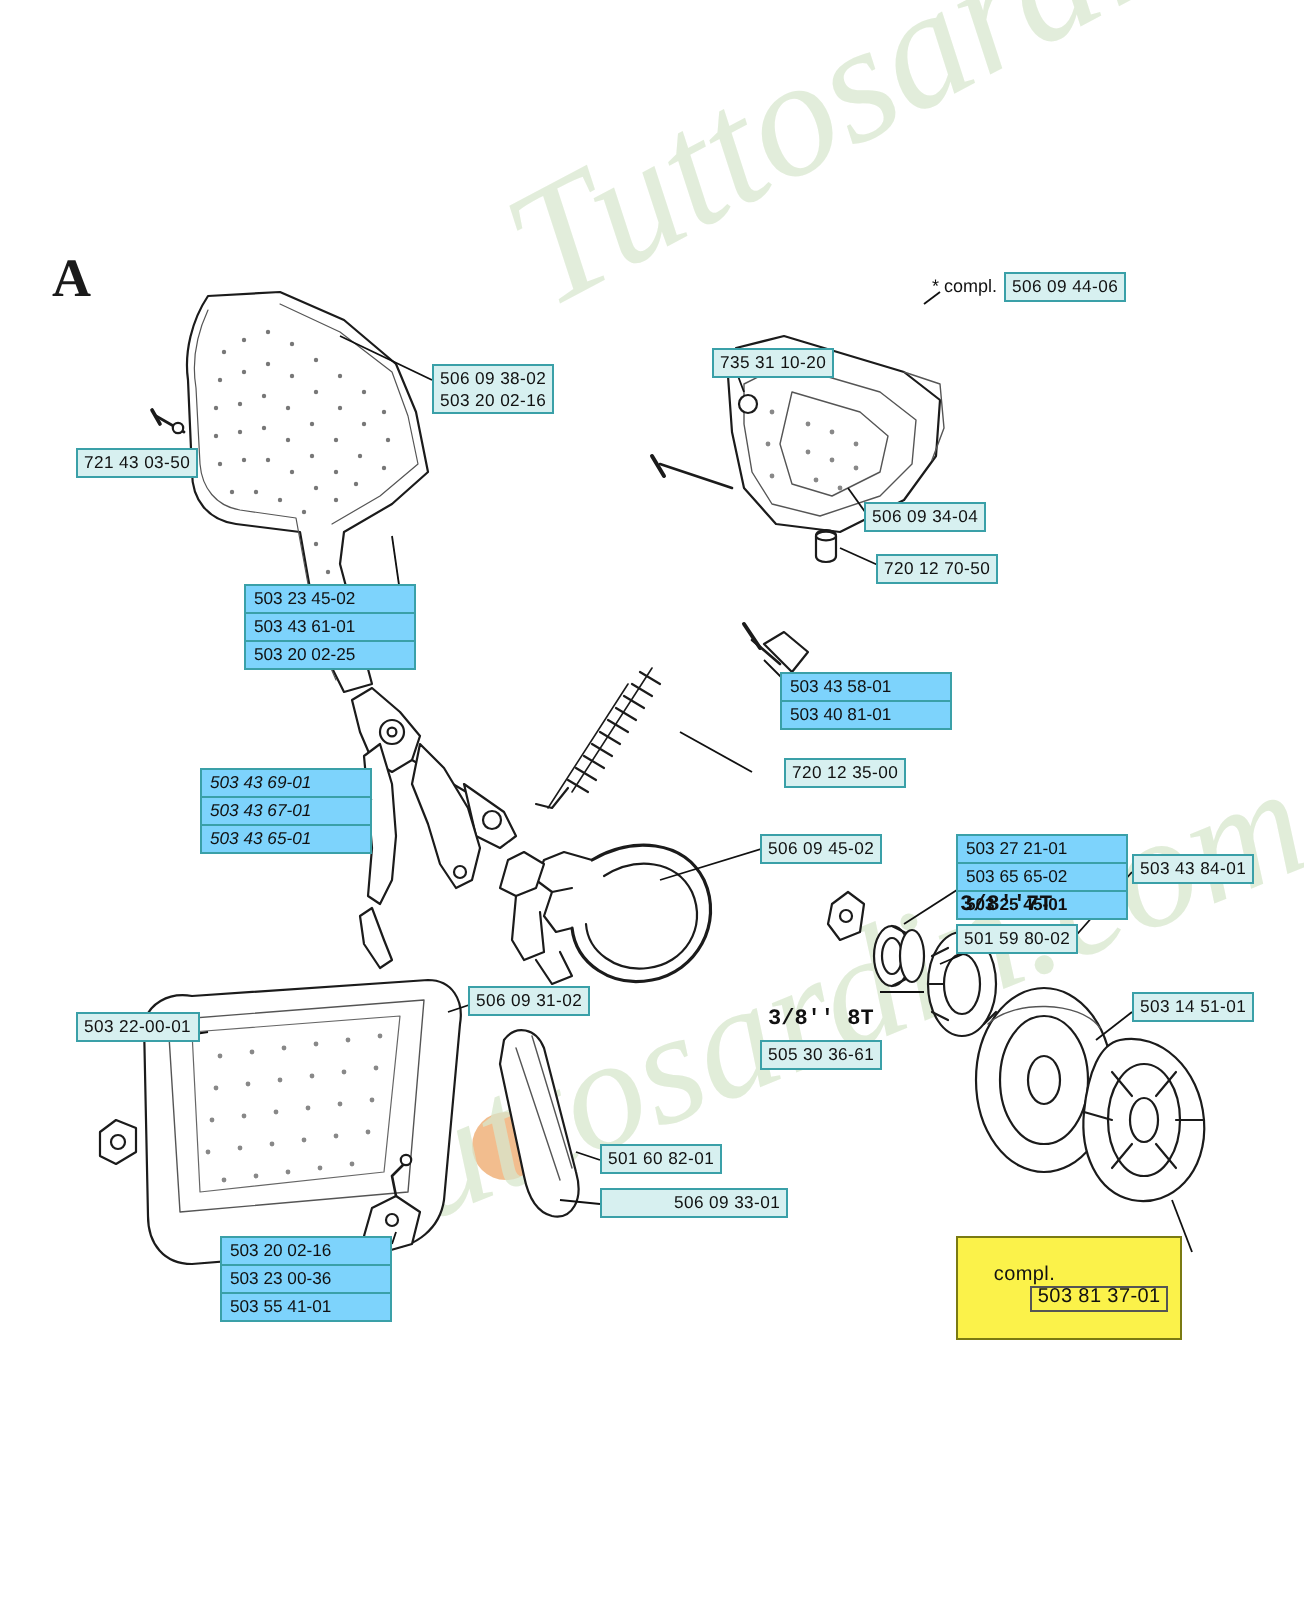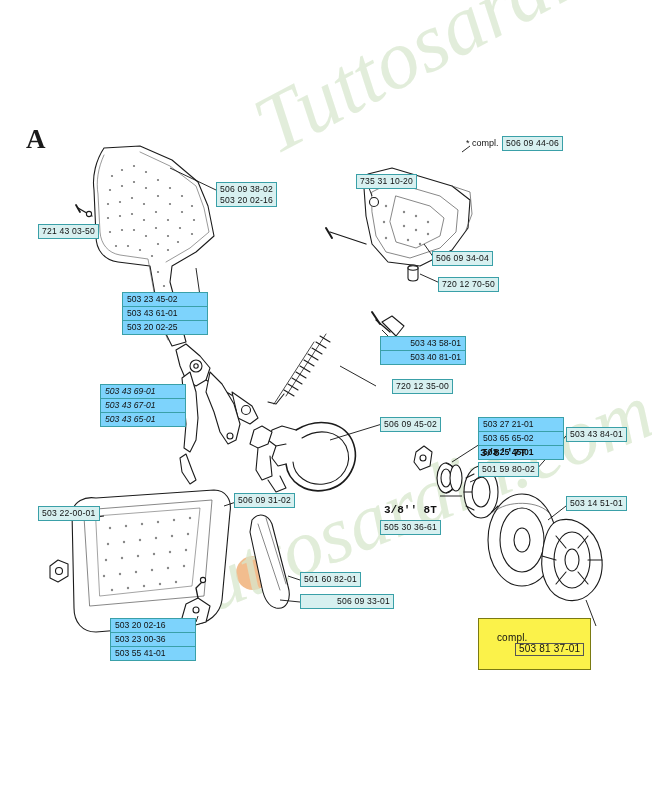--- a/index.html
+++ b/index.html
@@ -329,21 +329,21 @@
   <div class="lbl" style="left:356px;top:174px;">735 31 10-20</div>
   <div class="lbl" style="left:432px;top:251px;">506 09 34-04</div>
   <div class="lbl" style="left:438px;top:277px;">720 12 70-50</div>
 
   <div class="stack" style="left:122px;top:292px;width:84px;">
     <div>503 23 45-02</div>
     <div>503 43 61-01</div>
     <div>503 20 02-25</div>
   </div>
 
-  <div class="stack" style="left:380px;top:336px;width:84px;text-align:right;">
+  <div class="stack" style="left:390px;top:336px;width:84px;">
     <div>503 43 58-01</div>
     <div>503 40 81-01</div>
   </div>
 
   <div class="lbl" style="left:392px;top:379px;">720 12 35-00</div>
 
   <div class="stack" style="left:100px;top:384px;width:84px;font-style:italic;">
     <div>503 43 69-01</div>
     <div>503 43 67-01</div>
     <div>503 43 65-01</div>

